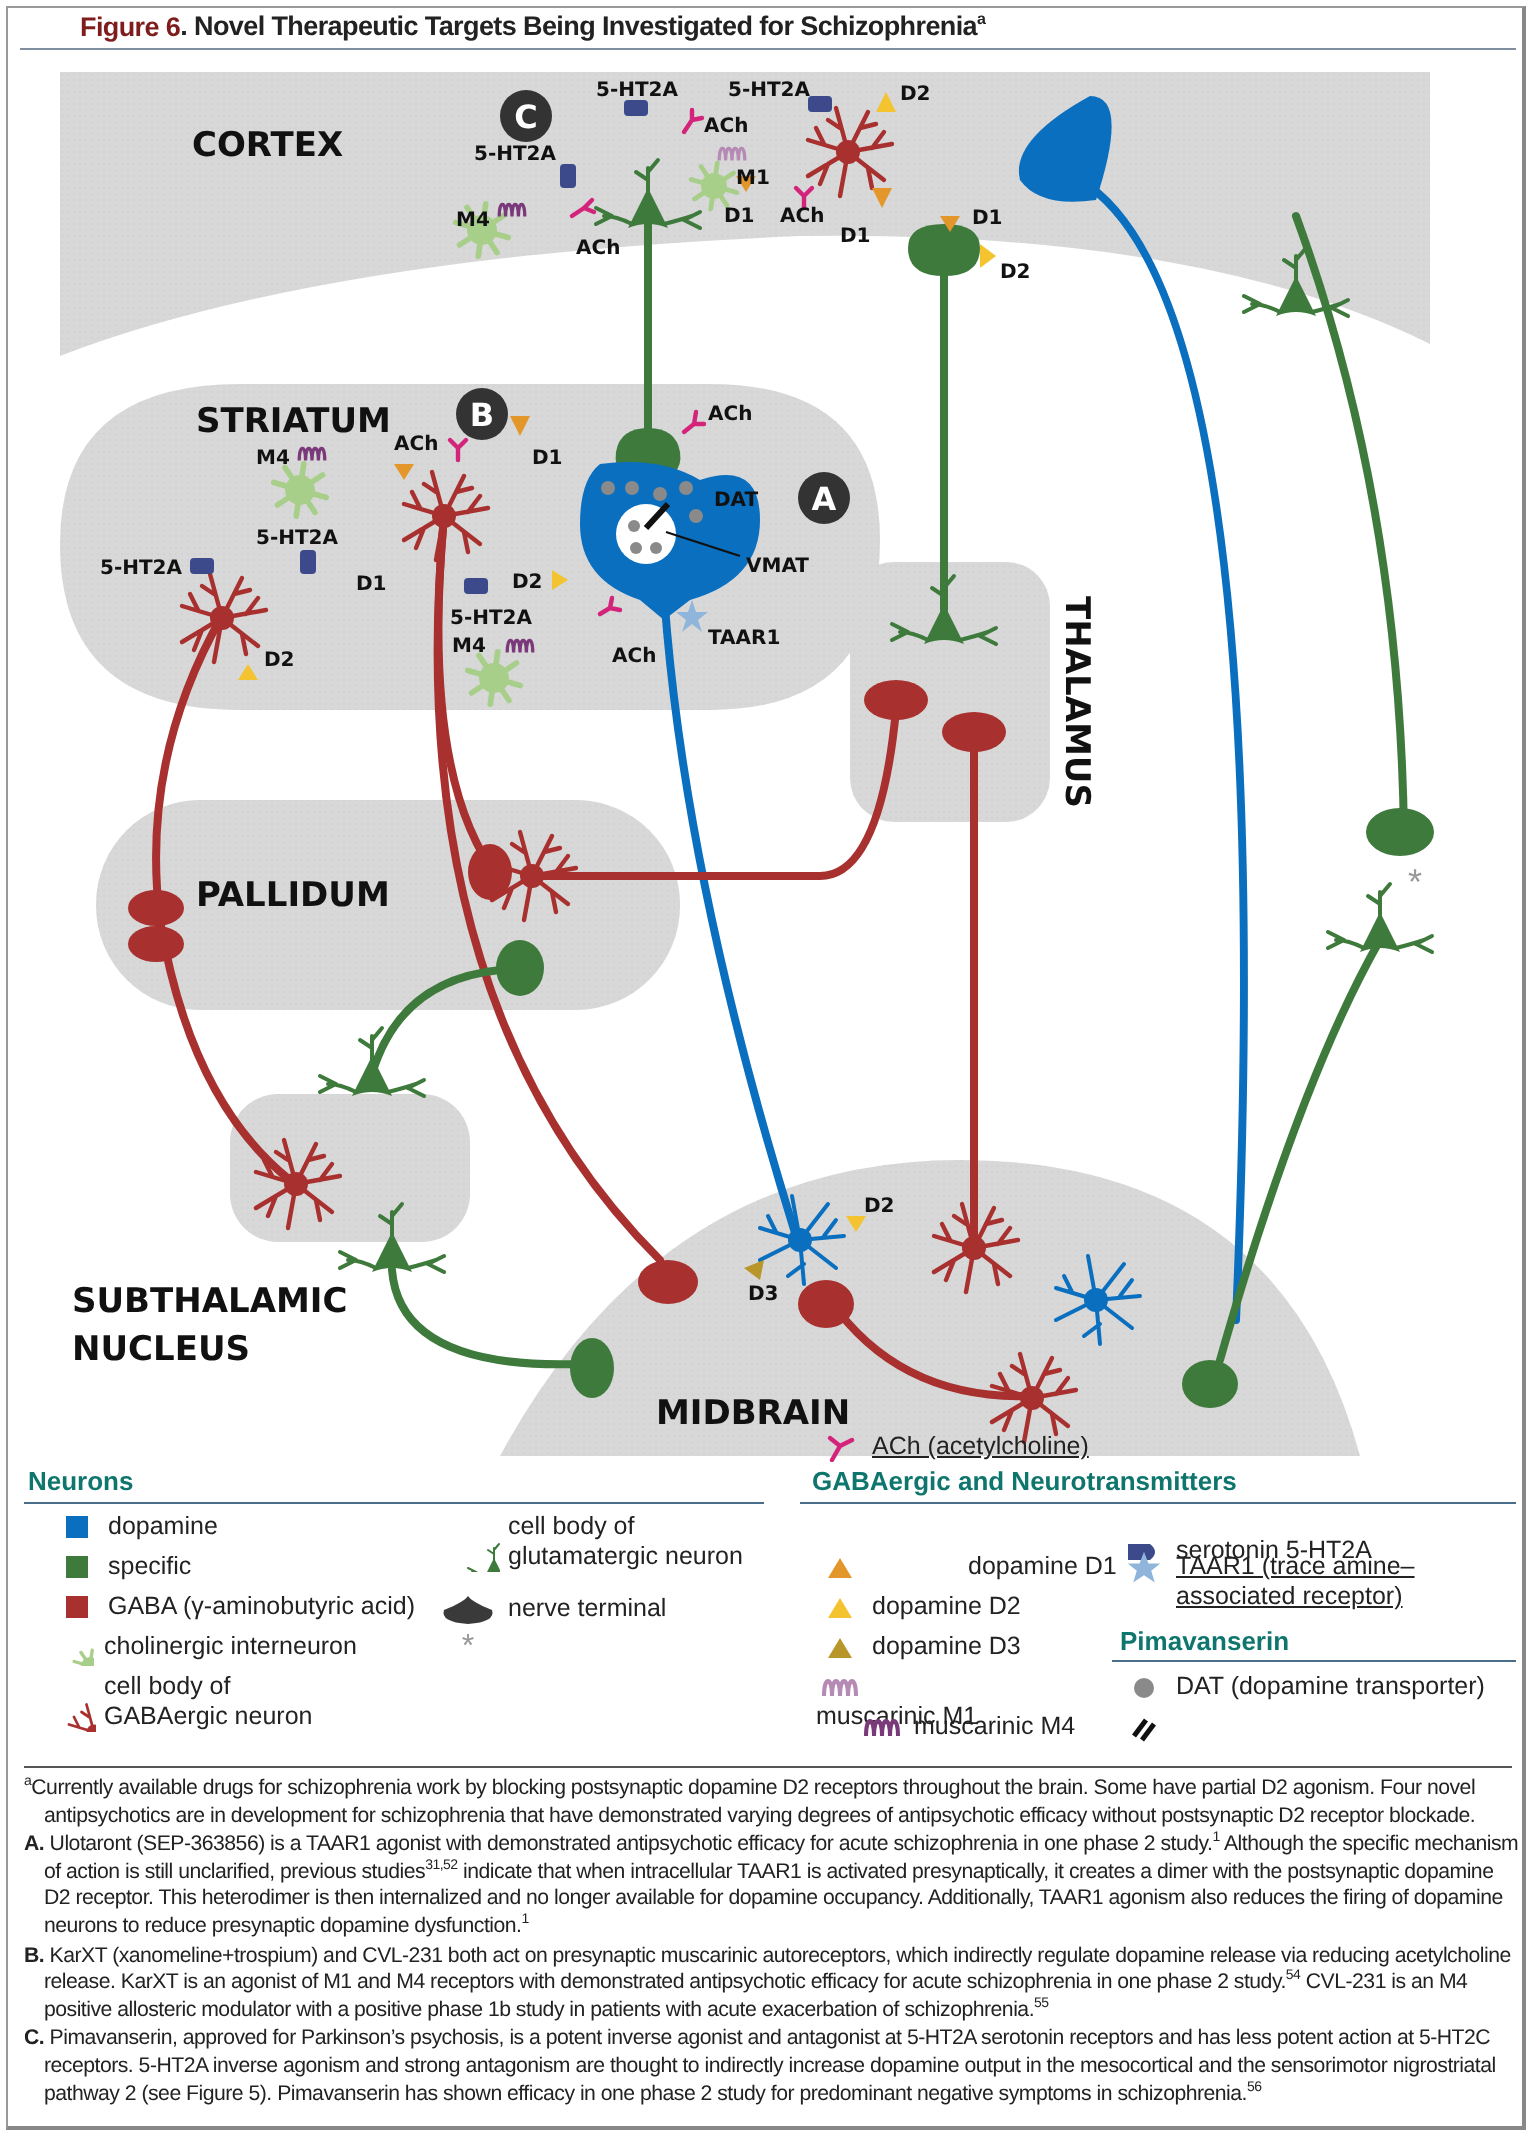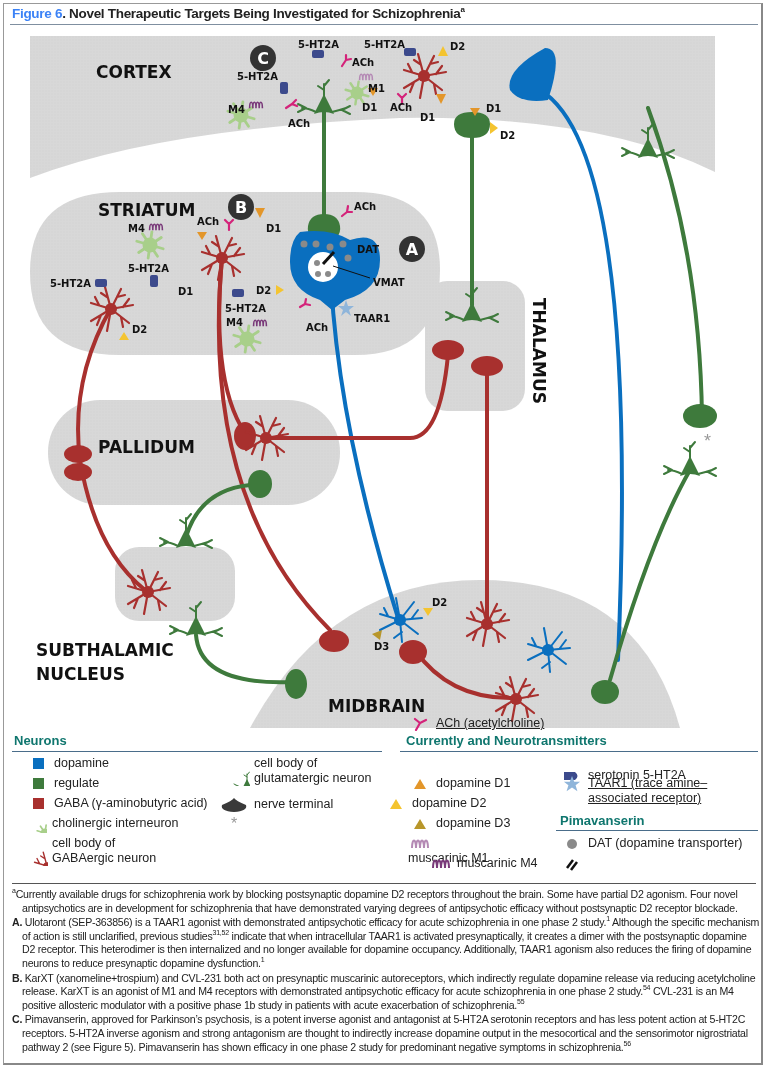--- a/index.html
+++ b/index.html
@@ -1,19 +1,19 @@
 <!DOCTYPE html>
 <html><head>
 <meta charset="utf-8">
 <style>
   html,body{margin:0;padding:0;background:#fff;}
   body{width:768px;height:1068px;position:relative;overflow:hidden;font-family:"Liberation Sans",sans-serif;color:#111;}
   .frame{position:absolute;left:3px;top:3px;width:760px;height:1062px;border:1px solid #999;border-right:2px solid #888;border-bottom:2px solid #888;box-sizing:border-box;}
   .title{position:absolute;left:12px;top:5px;font-family:"Liberation Sans",sans-serif;font-weight:bold;font-size:13.5px;letter-spacing:-0.3px;color:#222;}
-  .title .fig{color:#3b82f6;}
+  .title .fig{color:#7f1d1d;margin-left:28px;}
   .title sup{font-size:8px;}
   .title-rule{position:absolute;left:10px;right:10px;top:24px;height:1px;background:#7f8fa0;}
   svg.diagram{position:absolute;left:0;top:28px;}
   .lbl{font-family:"DejaVu Sans",sans-serif;font-weight:bold;fill:#111;}
   .region{font-family:"DejaVu Sans",sans-serif;font-weight:bold;fill:#111;font-size:17px;}
   .lg-head{position:absolute;font-weight:bold;font-size:13px;color:#0f766e;}
   .lg-rule{position:absolute;height:1px;background:#4a6d8a;}
   .lg-item{position:absolute;display:flex;align-items:flex-start;font-size:12.5px;line-height:15px;color:#222;}
   .lg-item .sw{width:24px;height:15px;display:flex;align-items:center;justify-content:center;flex:none;margin-right:4px;}
   .notes{position:absolute;left:12px;top:888px;width:748px;font-family:"Liberation Sans",sans-serif;font-size:10.6px;line-height:13.6px;color:#222;letter-spacing:-0.25px;}
@@ -260,21 +260,21 @@
 <div class="lg-item" style="left:26px;top:756px;">
   <span class="sw">
       <span style="width:11px;height:11px;background:#0a6fbf;display:block"></span>
     </span>
   <span>dopamine</span>
 </div>
 <div class="lg-item" style="left:26px;top:776px;">
   <span class="sw">
       <span style="width:11px;height:11px;background:#3e7a3c;display:block"></span>
     </span>
-  <span>regulate</span>
+  <span>specific</span>
 </div>
 <div class="lg-item" style="left:26px;top:796px;">
   <span class="sw">
       <span style="width:11px;height:11px;background:#a8302e;display:block"></span>
     </span>
   <span>GABA (γ-aminobutyric acid)</span>
 </div>
 <div class="lg-item" style="left:24px;top:816px;">
   <span class="sw">
       <svg width="22" height="18" viewBox="-16 -16 32 32">
@@ -305,40 +305,40 @@
       <svg width="28" height="16">
         <path d="M14 1 Q16 4 26 8 Q28 14 14 15 Q0 14 2 8 Q12 4 14 1Z" fill="#3a3a3a"></path>
       </svg>
     </span>
   <span>nerve terminal</span>
 </div>
 <div class="lg-item" style="left:218px;top:816px;">
   <span class="sw" style="width:32px;color:#999;font-size:16px">*</span>
 </div>
 
-<div class="lg-head" style="left:406px;top:733px;">Currently and Neurotransmitters</div>
+<div class="lg-head" style="left:406px;top:733px;">GABAergic and Neurotransmitters</div>
 <div class="lg-rule" style="left:400px;width:358px;top:751px;"></div>
 
 <div class="lg-item" style="left:408px;top:716px;text-decoration:underline;">
   <span class="sw">
       <svg width="16" height="14">
         <path d="M4 13 L8 6 M8 6 L3 2 M8 6 L14 3" stroke="#d4237a" stroke-width="2.2" fill="none" stroke-linecap="round"></path>
       </svg>
     </span>
   <span>ACh (acetylcholine)</span>
 </div>
-<div class="lg-item" style="left:408px;top:776px;">
+<div class="lg-item" style="left:408px;top:776px;gap:48px;">
   <span class="sw">
       <svg width="14" height="12">
         <polygon points="7,1 13,11 1,11" fill="#e3962a"></polygon>
       </svg>
     </span>
   <span>dopamine D1</span>
 </div>
-<div class="lg-item" style="left:384px;top:796px;">
+<div class="lg-item" style="left:408px;top:796px;">
   <span class="sw">
       <svg width="14" height="12">
         <polygon points="7,1 13,11 1,11" fill="#f4c430"></polygon>
       </svg>
     </span>
   <span>dopamine D2</span>
 </div>
 <div class="lg-item" style="left:408px;top:816px;">
   <span class="sw">
       <svg width="14" height="12">

